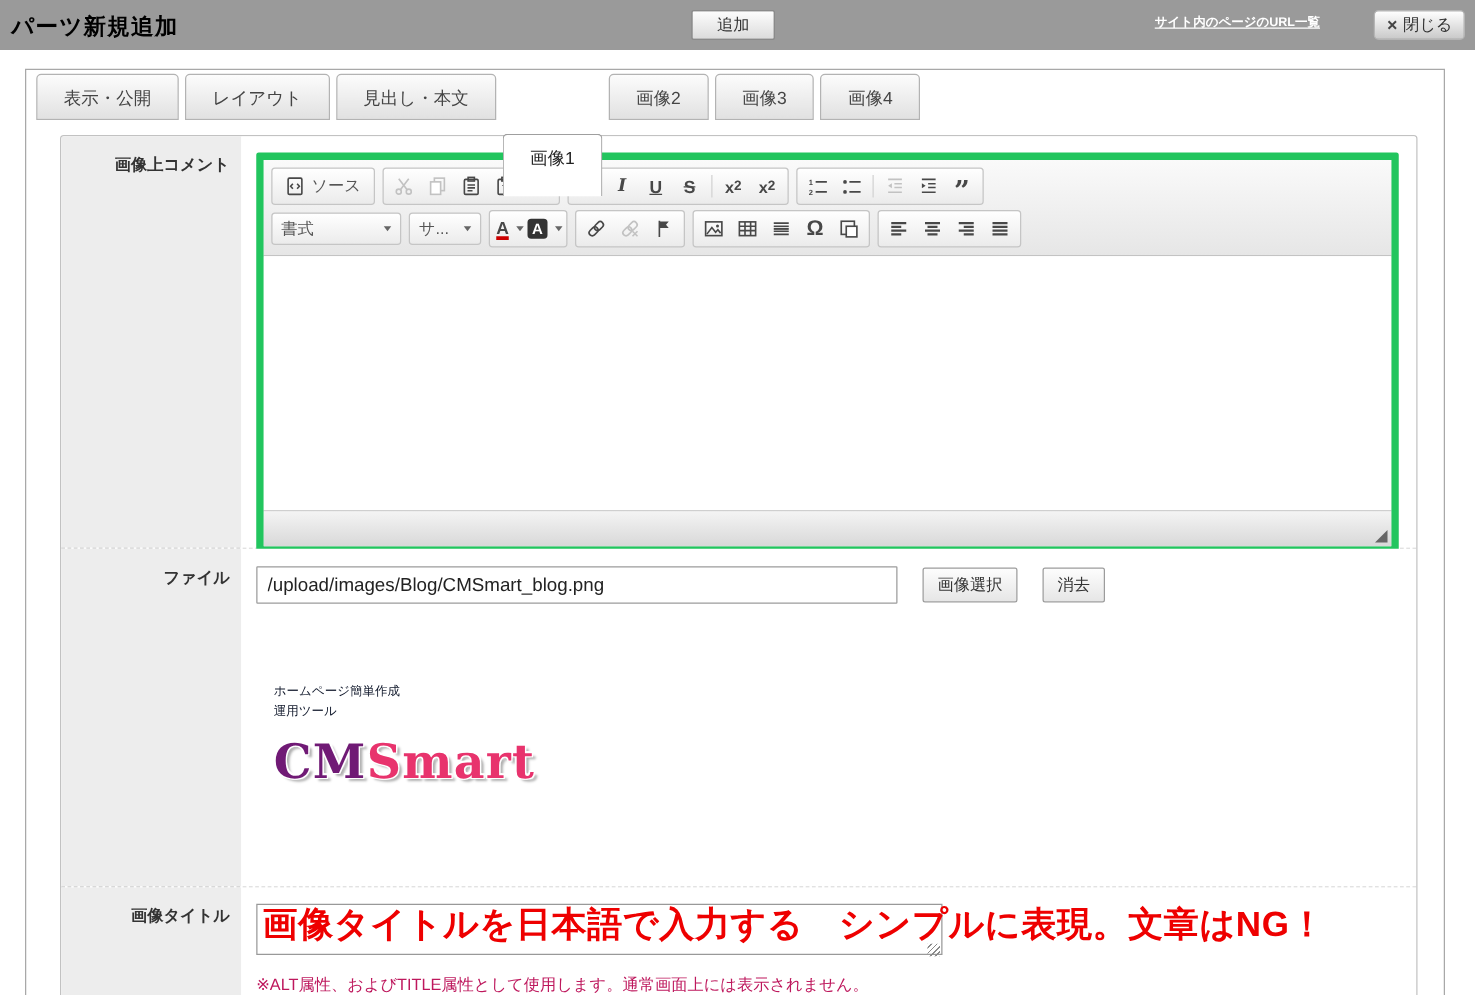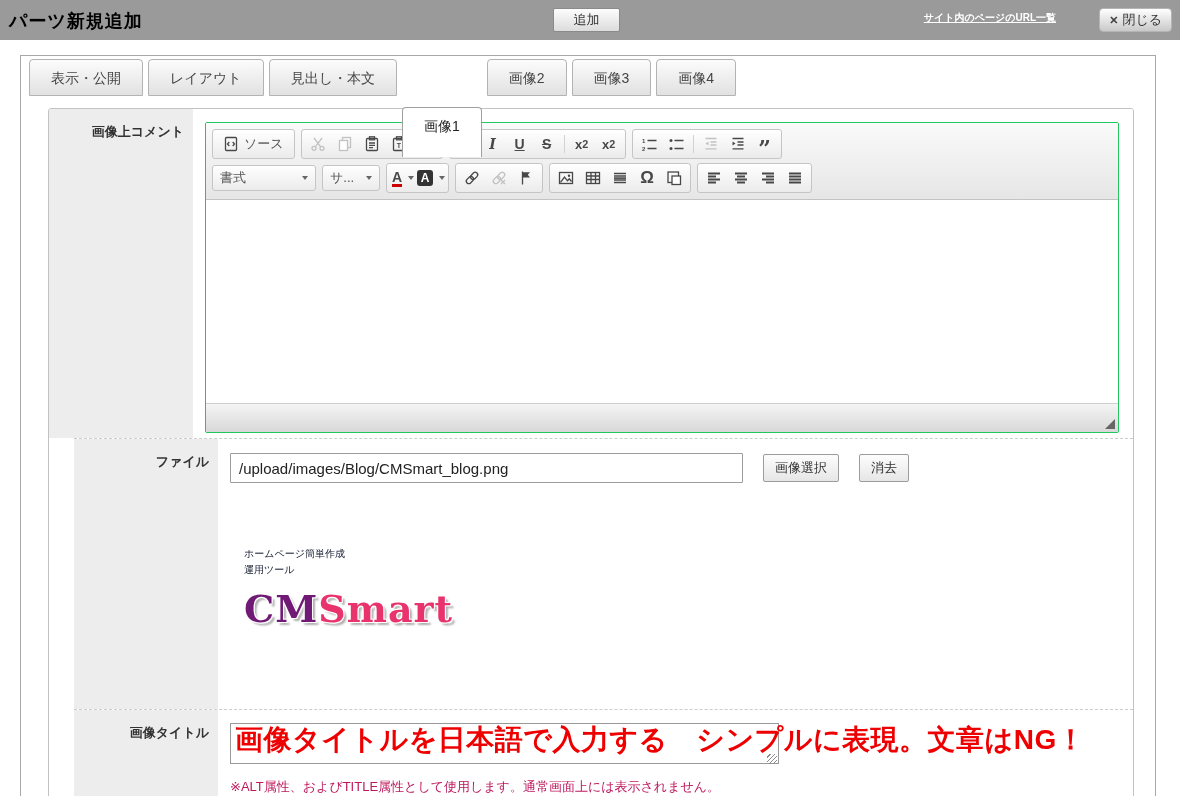--- a/index.html
+++ b/index.html
@@ -24,28 +24,28 @@
     background:#fff; border:1px solid #a8a8a8; }
 
   .tabbar { position:absolute; left:8px; top:3px; display:flex; gap:5px; align-items:flex-start; z-index:5; }
   .tab { height:37px; line-height:36px; padding:0 21px; font-size:14px; color:#444; cursor:pointer;
     background:linear-gradient(#fcfcfc,#e1e1e1); border:1px solid #b3b3b3; border-radius:4px 4px 0 0; }
   .tab.active { background:#fff; border-color:#9f9f9f; border-bottom:none; height:50px; color:#222;margin-top:48px; }
 
   #formbox { position:absolute; left:27px; top:52px; width:1086px; height:720px;
     border:1px solid #c2c2c2; border-radius:3px; overflow:hidden; display:flex; flex-direction:column; background:#fff; }
   .frow { display:flex; }
-  .frow + .frow { border-top:1px dashed #cdcdcd;margin-left:25px; }
+  .frow + .frow { border-top:1px dashed #cdcdcd; }
   .frow1 { height:329px; } .frow2 { height:271px; } .frow3 { flex:1; }
   .flabel { flex:0 0 144px; background:#ededed; text-align:right; padding:14px 9px 0 0;
     font-weight:bold; font-size:13px; color:#333; }
   .fcontent { flex:1; padding:13px 12px; position:relative; background:#fff; }
 
   
-  .editor { width:914px; border:1px solid #22c55e; border-radius:2px; background:#fff; }
+  .editor { width:914px; border:6px solid #22c55e; border-radius:2px; background:#fff; }
   .ed-toolbar { background:linear-gradient(#fafafa,#e6e6e6); border-bottom:1px solid #c3c3c3; padding:2px 4px; }
   .ed-row { display:flex; gap:6px; margin:4px 2px; align-items:center; }
   .tgroup { display:inline-flex; align-items:center; gap:1px; padding:2px 3px;
     background:linear-gradient(#ffffff,#ebebeb); border:1px solid #c5c5c5; border-radius:3px; height:30px; }
   .tbtn { min-width:26px; height:24px; display:inline-flex; align-items:center; justify-content:center;
     font-size:14px; color:#484848; cursor:pointer; border-radius:2px; }
   .tbtn svg { stroke:currentColor; fill:none; stroke-width:1.3; }
   .tbtn svg .fil { fill:currentColor; stroke:none; }
   .tbtn svg text { fill:currentColor; stroke:none; font-weight:bold; }
   .dis { color:#c2c2c2 !important; cursor:default; }

